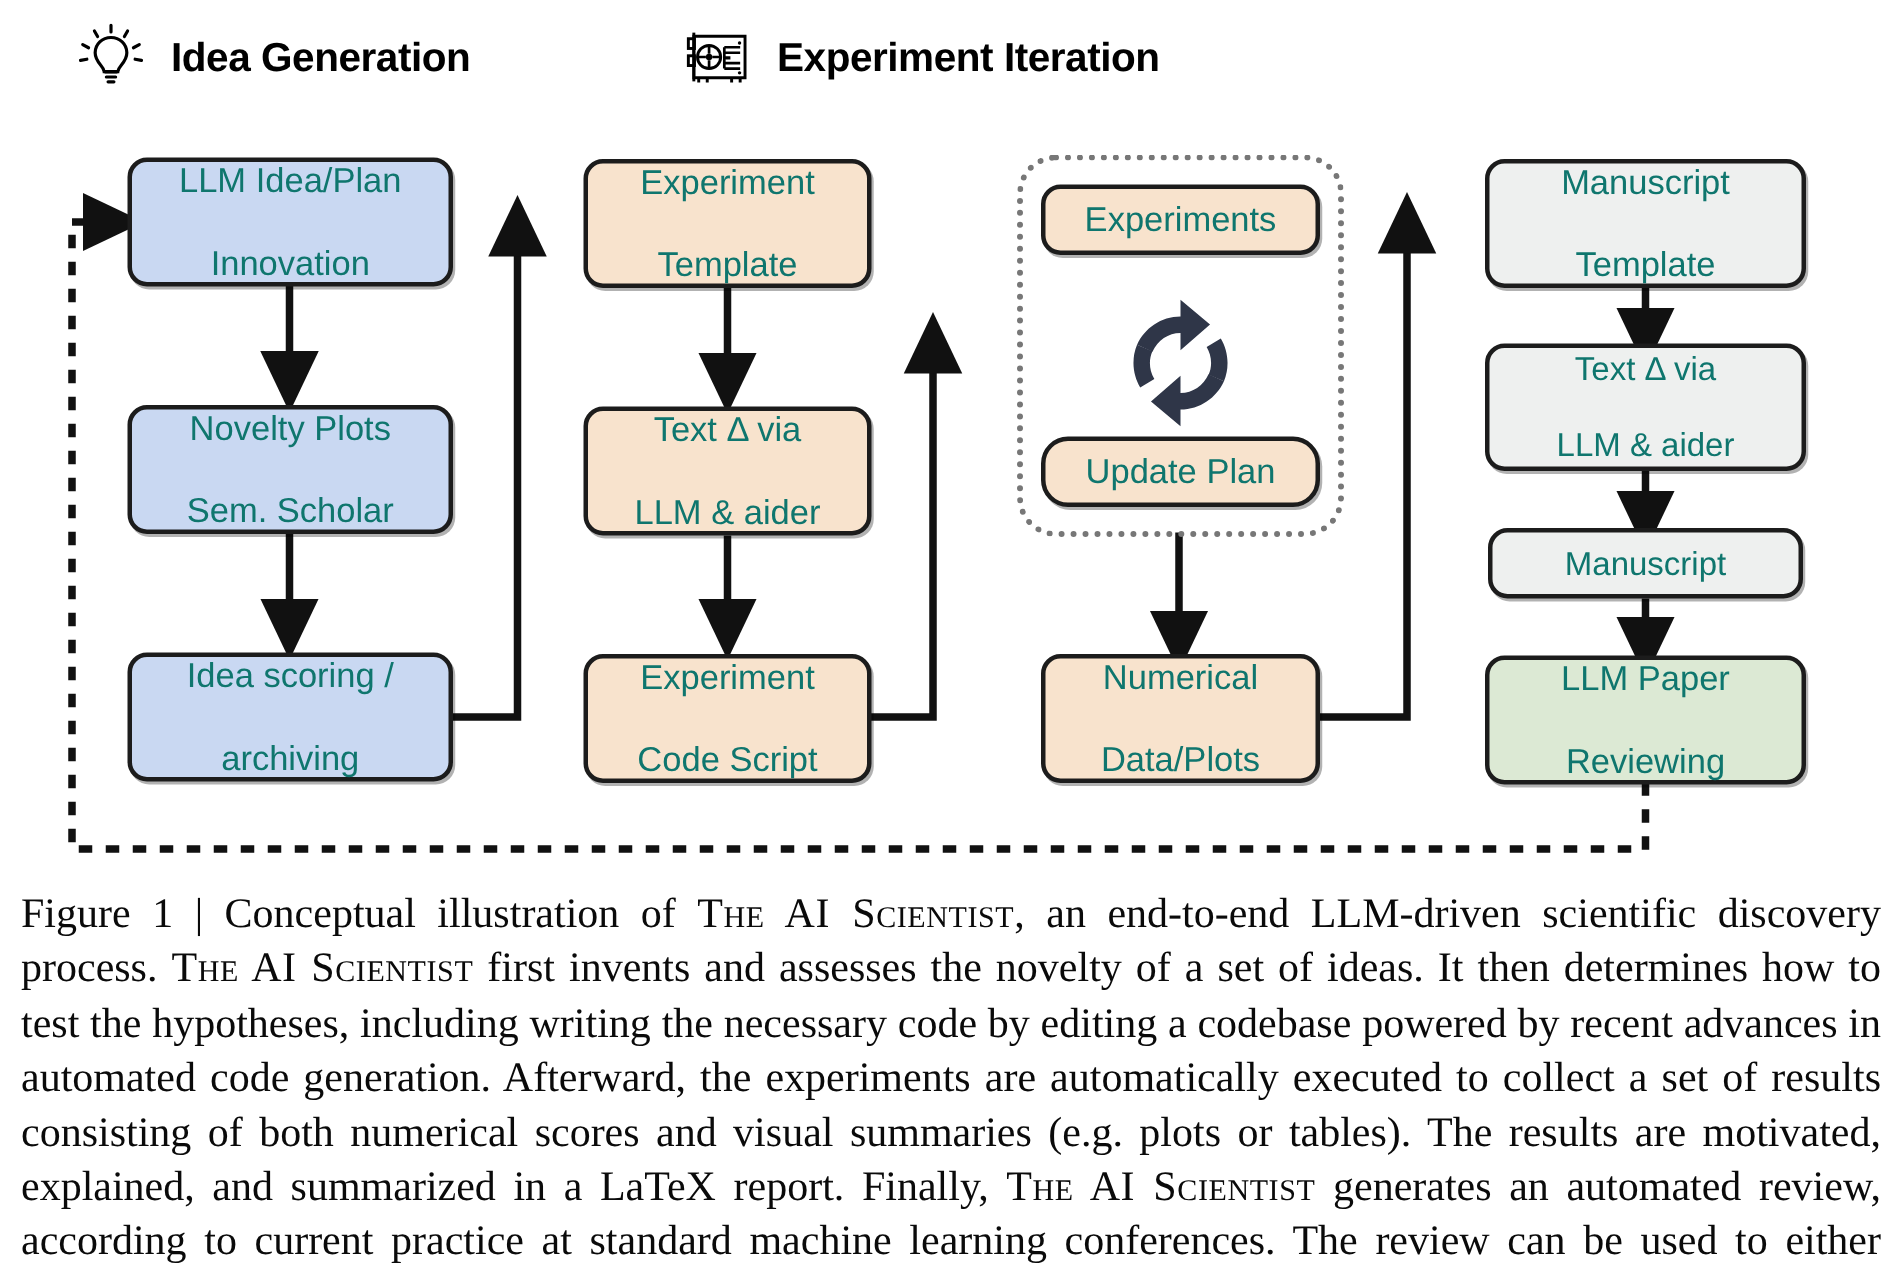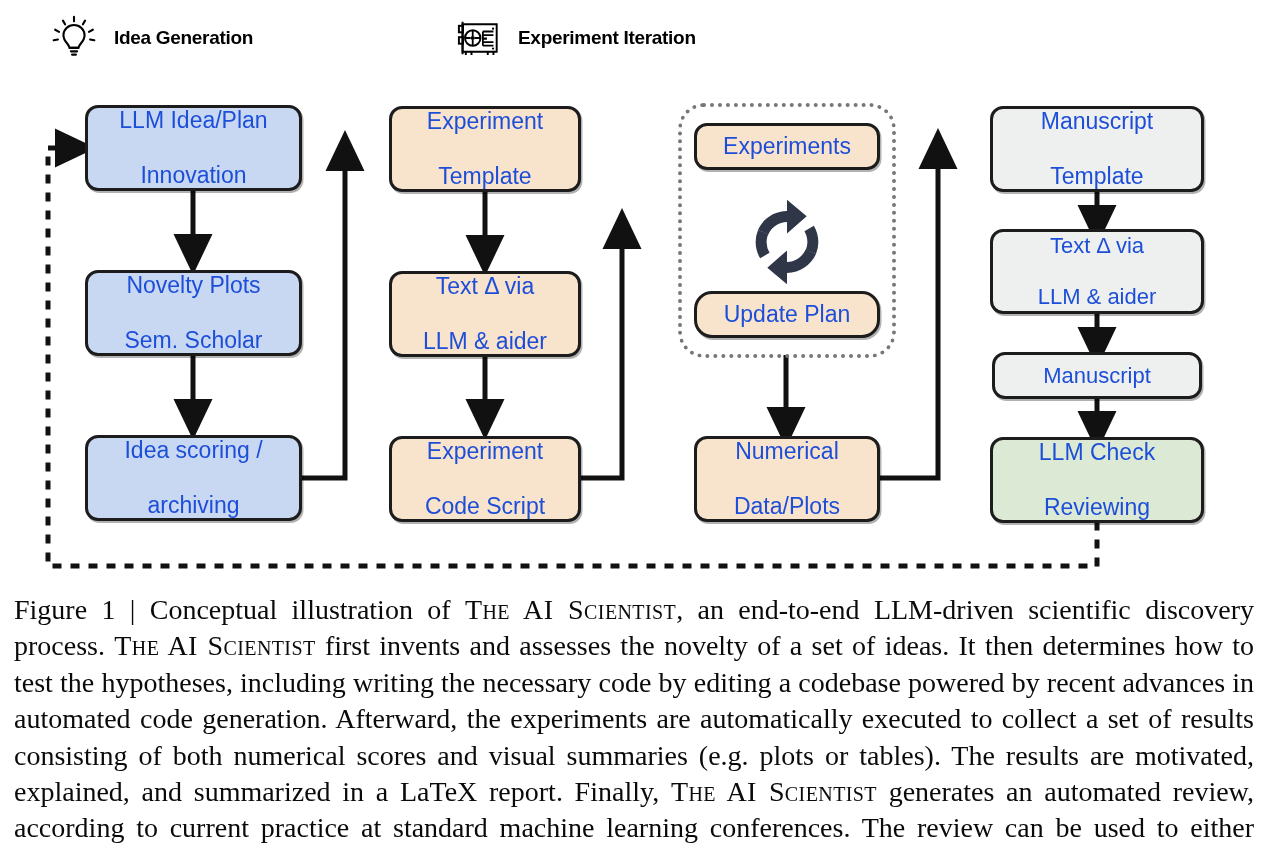--- a/index.html
+++ b/index.html
@@ -1,30 +1,30 @@
 <!DOCTYPE html>
 <html><head>
 <meta charset="utf-8">
 <style>
   html,body{margin:0;padding:0;background:#ffffff;}
   body{width:1262px;height:849px;font-family:"Liberation Sans",sans-serif;color:#111;}
   #root{position:relative;width:1262px;height:849px;overflow:hidden;background:#fff;}
 
   
   .hdr{position:absolute;display:flex;align-items:center;gap:14px;}
-  .hdr .lbl{font-family:"Liberation Sans",sans-serif;font-weight:bold;font-size:19px;color:#000;letter-spacing:-.3px;white-space:nowrap;}
+  .hdr .lbl{font-family:"Liberation Sans",sans-serif;font-weight:bold;font-size:27px;color:#000;letter-spacing:-.3px;white-space:nowrap;}
   .hdr .ico{width:52px;height:52px;flex:0 0 52px;display:block;}
 
   
   #flow{position:absolute;left:0;top:0;width:1262px;height:580px;}
 
   
   .node{position:absolute;box-sizing:border-box;border:3px solid #1c1c1c;border-radius:13px;
         display:flex;align-items:center;justify-content:center;text-align:center;
-        font-family:"Liberation Sans",sans-serif;font-size:23px;line-height:1.18;color:#1d4ed8;
+        font-family:"Liberation Sans",sans-serif;font-size:23px;line-height:1.18;color:#0f766e;
         box-shadow:1.5px 2px 0 rgba(0,0,0,.30);}
   .node span{display:block;padding:0 6px;}
   .n-blue{background:#c9d8f2;}
   .n-peach{background:#f8e3cd;}
   .n-grey{background:#eef0ef;}
   .n-green{background:#dce9d4;}
   .n-sm{font-size:22px;}
 
   .dotbox{position:absolute;box-sizing:border-box;border:4px dotted #777;border-radius:26px;background:transparent;}
 
@@ -179,20 +179,20 @@
     <span>
       <span>Text Δ via</span><br>
       <span>LLM &amp; aider</span>
     </span>
   </div>
   <div class="node n-grey n-sm" style="left:992px;top:352px;width:210px;height:47px;">
     <span>Manuscript</span>
   </div>
   <div class="node n-green" style="left:990px;top:437px;width:214px;height:86px;">
     <span>
-      <span>LLM Check</span><br>
+      <span>LLM Paper</span><br>
       <span>Reviewing</span>
     </span>
   </div>
 
   <div class="caption"><span>Figure 1</span> <span>|</span><span> Conceptual illustration of </span><span class="sc">The AI Scientist</span><span>, an end-to-end LLM-driven scientific discovery process. </span><span class="sc">The AI Scientist</span><span> first invents and assesses the novelty of a set of ideas. It then determines how to test the hypotheses, including writing the necessary code by editing a codebase powered by recent advances in automated code generation. Afterward, the experiments are automatically executed to collect a set of results consisting of both numerical scores and visual summaries (e.g. plots or tables). The results are motivated, explained, and summarized in a LaTeX report. Finally, </span><span class="sc">The AI Scientist</span><span> generates an automated review, according to current practice at standard machine learning conferences. The review can be used to either improve the project or as feedback to future generations for open-ended scientific discovery.</span></div>
 
 </div>
 
 </body></html>

